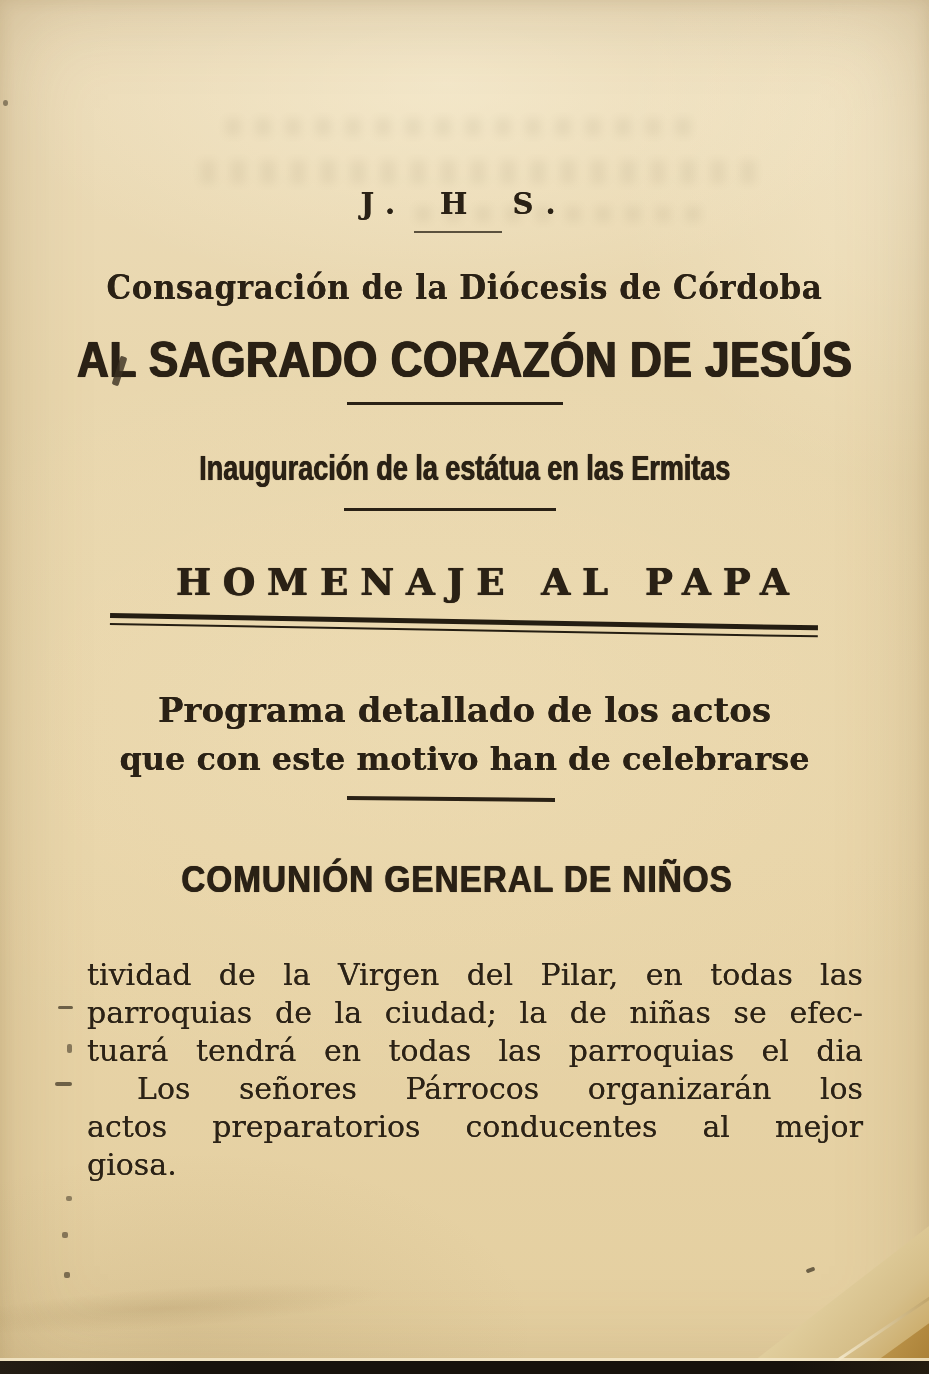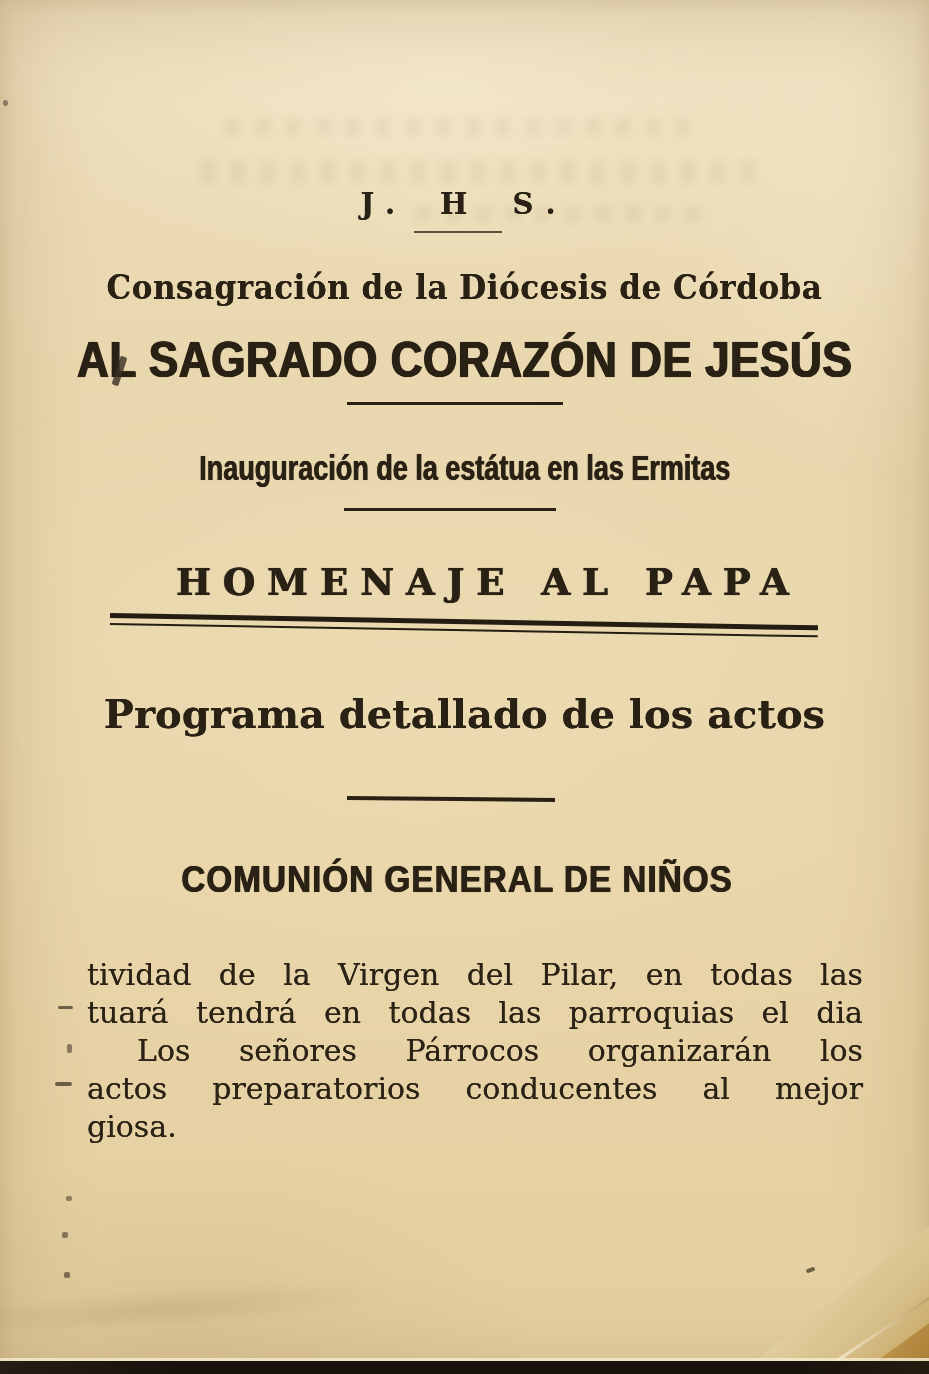--- a/index.html
+++ b/index.html
@@ -20,21 +20,21 @@
   .monogram{top:187px;font-weight:700;font-size:29px;letter-spacing:13px;word-spacing:9px;}
   .h-small{top:269px;font-weight:700;font-size:32px;letter-spacing:.5px;transform:scale(.97,1.04);}
   .h-main{top:332px;font-family:"Liberation Sans",sans-serif;font-weight:700;font-size:46px;
           letter-spacing:.5px;transform:scale(.96,1.1);
           text-shadow:1px 0 0 currentColor,-0.6px 0 0 currentColor,0 0 1px rgba(38,30,18,.7);}
   .h-sub{top:451px;font-family:"Liberation Sans",sans-serif;font-weight:700;font-size:30px;
          transform:scale(.90,1.18);
          text-shadow:.8px 0 0 currentColor,0 0 .8px rgba(38,30,18,.7);}
   .h-display{top:560px;font-weight:700;font-size:37px;letter-spacing:12px;
              text-shadow:.8px 0 0 currentColor,0 0 1px rgba(38,30,18,.6);margin-left:47px;}
-  .prog1{top:690px;font-weight:700;font-size:40px;}
+  .prog1{top:690px;font-weight:700;font-size:34px;}
   .prog2{top:740px;font-weight:700;font-size:32px;}
   .h-section{top:860px;font-family:"Liberation Sans",sans-serif;font-weight:700;font-size:34px;
              letter-spacing:1px;transform:scale(.98,1.08) translateX(-8px);
              text-shadow:.9px 0 0 currentColor,0 0 .8px rgba(38,30,18,.7);}
 
   .bodytext{position:absolute;left:87px;top:956px;width:776px;
             font-size:30px;line-height:38px;color:#2b2216;
             text-shadow:0 0 .5px rgba(42,33,21,.8);}
   .jline{text-align:justify;text-align-last:justify;white-space:normal;}
   .jline.first{padding-left:50px;}
@@ -98,26 +98,28 @@
   <div class="center h-main">AL SAGRADO CORAZÓN DE JESÚS</div>
   <div class="rule rule-main"></div>
 
   <div class="center h-sub">Inauguración de la estátua en las Ermitas</div>
   <div class="rule rule-sub"></div>
 
   <div class="center h-display ink">HOMENAJE AL PAPA</div>
   <div class="rule rule-long"></div>
 
   <div class="center prog1 ink">Programa detallado de los actos</div>
+  <div class="center prog2 ink">que con este motivo han de celebrarse</div>
   <div class="rule rule-prog"></div>
 
   <div class="center h-section">COMUNIÓN GENERAL DE NIÑOS</div>
 
   <div class="bodytext">
     <div class="jline">tividad de la Virgen del Pilar, en todas las</div>
+    <div class="jline">parroquias de la ciudad; la de niñas se efec-</div>
     <div class="jline">tuará tendrá en todas las parroquias el dia</div>
     <div class="jline first">Los señores Párrocos organizarán los</div>
     <div class="jline">actos preparatorios conducentes al mejor</div>
     <div class="jline last">giosa.</div>
   </div>
 
   <div class="speck sp-al"></div>
   <div class="speck sp1"></div>
   <div class="speck sp2"></div>
   <div class="speck sp3"></div>

